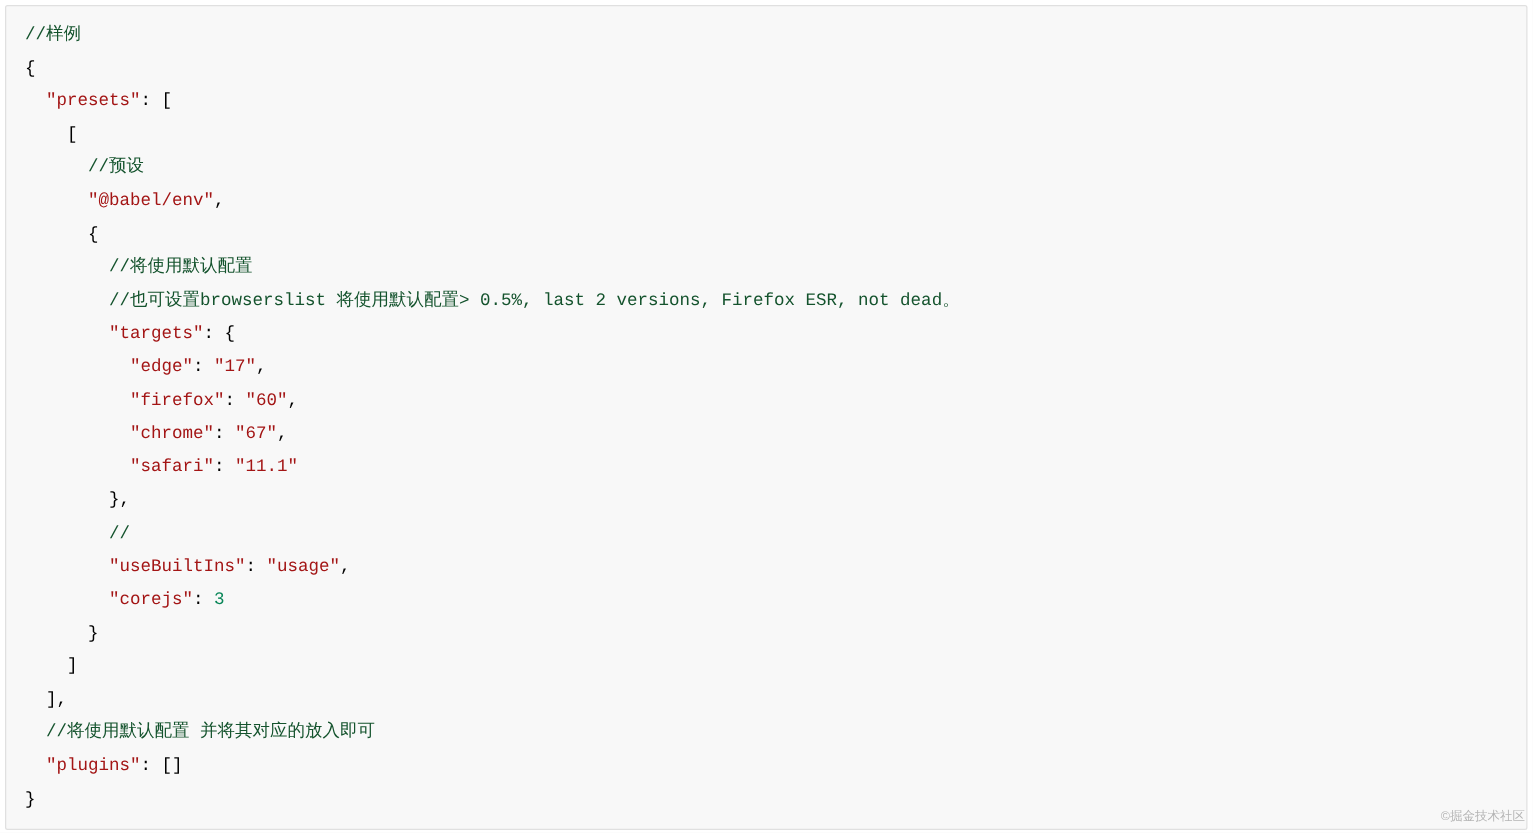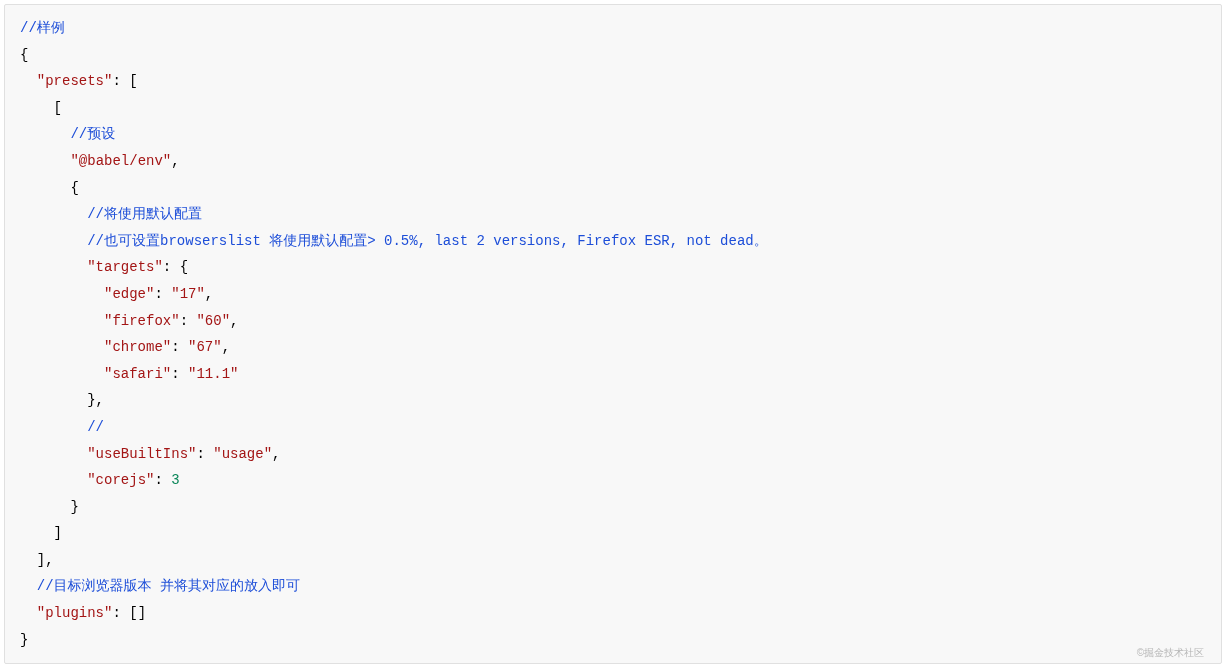--- a/index.html
+++ b/index.html
@@ -18,27 +18,27 @@
     padding: 10px 15px;
     font-family: Consolas, Monaco, "Courier New", monospace;
     font-size: 14px;
     line-height: 1.9;
     color: #333333;
     white-space: pre;
     overflow: hidden;
     box-sizing: border-box;
     margin: 4px;
   }
-  .c-green   { color: #1d4ed8; }          
+  .c-green   { color: #14532d; }          
   .c-maroon  { color: #a31515; }          
   .c-black   { color: #000000; }          
   .c-teal    { color: #098658; }          
   .watermark {
     position: absolute;
-    right: 22px;
+    right: 6px;
     bottom: 6px;
     font-size: 10px;
     color: #888888;
     font-family: sans-serif;
     opacity: 0.6;
     pointer-events: none;
   }
 </style>
 </head>
 <body>
@@ -57,16 +57,16 @@
 <span>          <span class="c-maroon">"firefox"</span><span class="c-black">: </span><span class="c-maroon">"60"</span><span class="c-black">,</span></span>
 <span>          <span class="c-maroon">"chrome"</span><span class="c-black">: </span><span class="c-maroon">"67"</span><span class="c-black">,</span></span>
 <span>          <span class="c-maroon">"safari"</span><span class="c-black">: </span><span class="c-maroon">"11.1"</span></span>
 <span>        <span class="c-black">},</span></span>
 <span>        <span class="c-green">//</span></span>
 <span>        <span class="c-maroon">"useBuiltIns"</span><span class="c-black">: </span><span class="c-maroon">"usage"</span><span class="c-black">,</span></span>
 <span>        <span class="c-maroon">"corejs"</span><span class="c-black">: </span><span class="c-teal">3</span></span>
 <span>      <span class="c-black">}</span></span>
 <span>    <span class="c-black">]</span></span>
 <span>  <span class="c-black">],</span></span>
-<span>  <span class="c-green">//目标浏览器版本 并将其对应的放入即可</span></span>
+<span>  <span class="c-green">//将使用默认配置 并将其对应的放入即可</span></span>
 <span>  <span class="c-maroon">"plugins"</span><span class="c-black">: []</span></span>
 <span><span class="c-black">}</span></span></pre>
 <div class="watermark">©掘金技术社区</div>
 
 </body></html>

